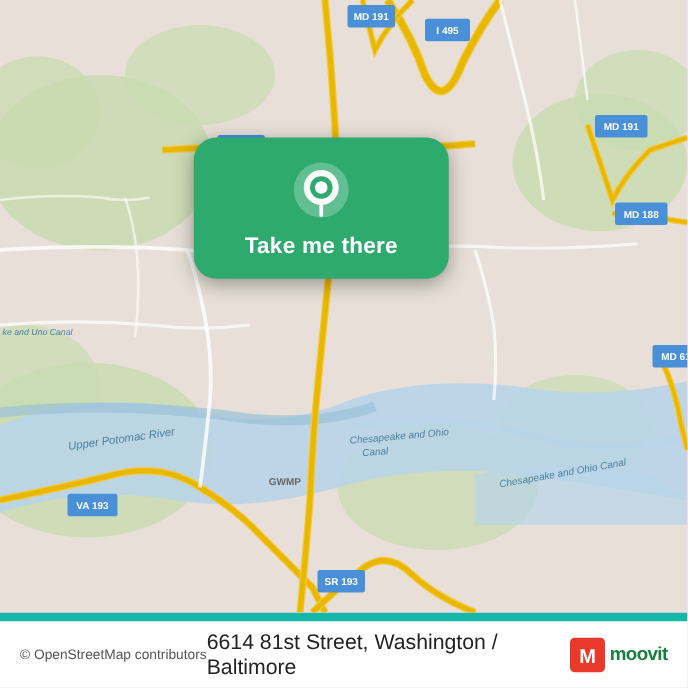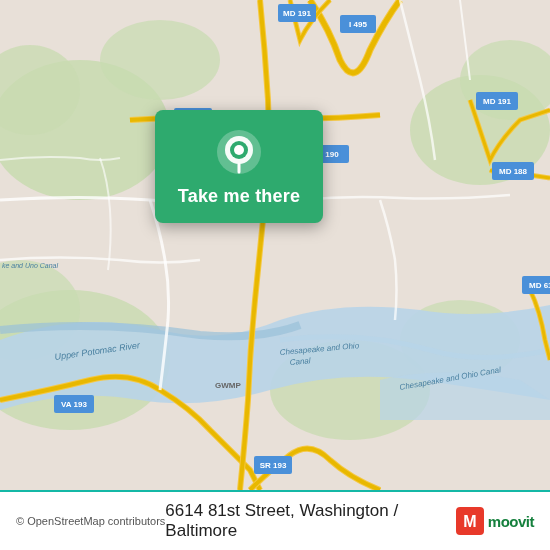--- a/index.html
+++ b/index.html
@@ -25,23 +25,23 @@
       height: 100%;
       position: absolute;
       top: 0; left: 0;
     }
 
     
     #location-card {
       position: absolute;
       top: 110px;
       left: 155px;
-      width: 168px;
+      width: 204px;
       background: #2eaa6e;
-      border-radius: 8px;
+      border-radius: 18px;
       display: flex;
       flex-direction: column;
       align-items: center;
       padding: 18px 20px 16px 20px;
       box-shadow: 0 4px 16px rgba(0,0,0,0.35);
       cursor: pointer;
       z-index: 10;
     }
 
     #pin-icon {
@@ -60,21 +60,21 @@
 
     
     #bottom-bar {
       width: 550px;
       height: 60px;
       background: #fff;
       display: flex;
       align-items: center;
       justify-content: space-between;
       padding: 0 16px;
-      border-top: 2px solid #14b8a6;
+      border-top: 7px solid #14b8a6;
     }
 
     #attribution {
       font-size: 11px;
       color: #555;
     }
 
     #address-text {
       font-size: 17px;
       font-weight: 500;

